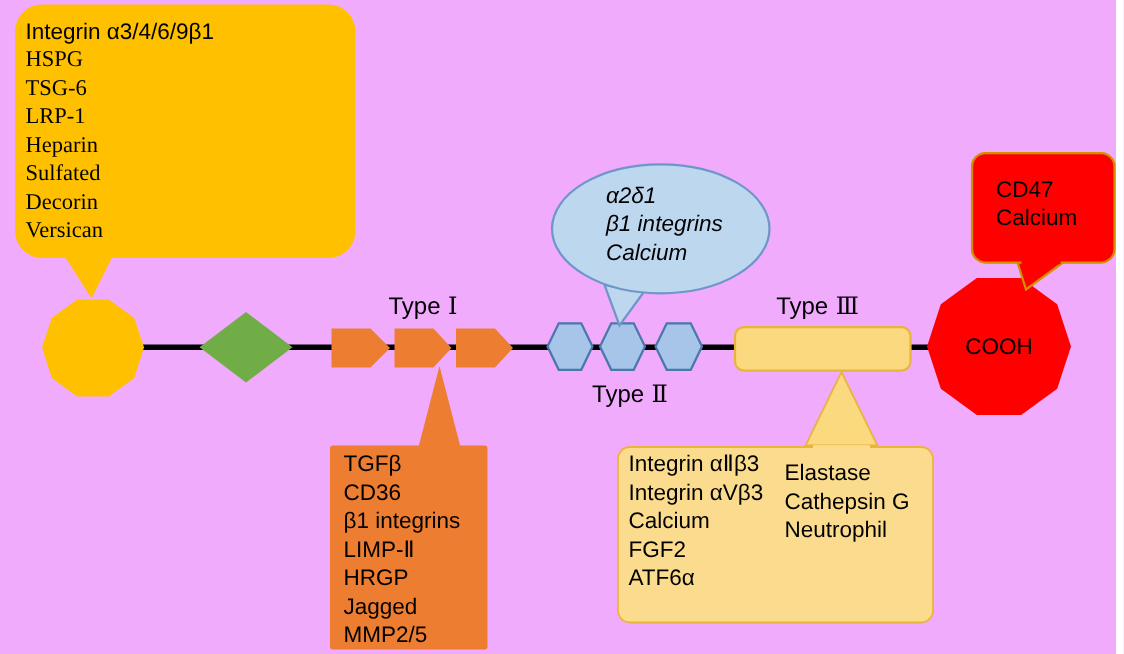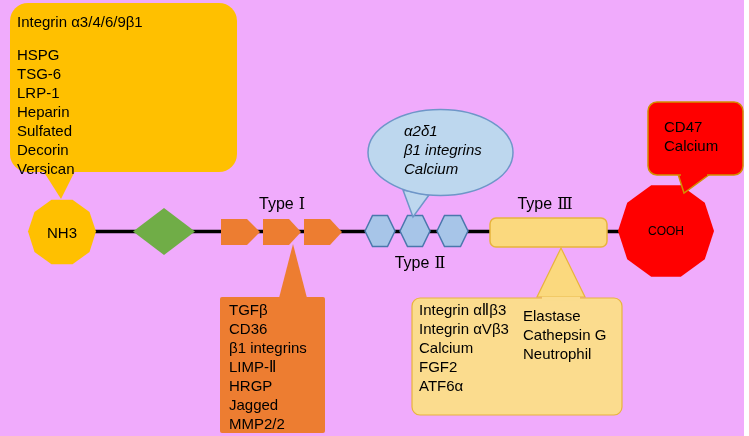--- a/index.html
+++ b/index.html
@@ -5,21 +5,21 @@
   html,body{margin:0;padding:0;background:#fff;}
   .canvas{
     position:relative;width:744px;height:436px;background:#f0abfc;overflow:hidden;
     font-family:"Liberation Sans","DejaVu Sans",sans-serif;color:#000;
   }
   .canvas svg{position:absolute;left:0;top:0;}
   .txt{position:absolute;font-size:15px;line-height:19px;white-space:pre-line;}
   .center{text-align:center;}
   .label{font-size:16px;}
   .numeral{font-family:"DejaVu Serif","Liberation Serif",serif;margin-left:5px;}
-  .big{font-size:12px;}
+  .big{font-size:15px;}
 </style>
 </head>
 <body>
 
 <div class="canvas">
 
   <svg width="749" height="436" viewBox="0 0 749 436">
 
     <line x1="62" y1="231.5" x2="666" y2="231.5" stroke-width="3.6" stroke="#000000"></line>
 
@@ -51,39 +51,38 @@
     <polygon points="537,297 585,297 561,248" stroke-width="1.2" fill="#FBD97E" stroke="#E8B43C"></polygon>
     <rect x="412" y="298" width="210" height="117" rx="8" stroke-width="1.2" fill="#FBDC8E" stroke="#E8B43C"></rect>
     <rect x="542" y="296.8" width="38" height="3.4" fill="#FBDC8E"></rect>
 
     <polygon points="678,174 710,174 684,193" stroke-width="1.5" fill="#FF0000" stroke="#D29000"></polygon>
     <rect x="648" y="102" width="95" height="73" rx="9" stroke-width="1.5" fill="#FF0000" stroke="#D29000"></rect>
     <rect x="681" y="172.6" width="26" height="3.5" fill="#FF0000"></rect>
   </svg>
 
   <div class="txt" style="left:17px;top:12px;width:215px;">Integrin α3/4/6/9β1</div>
-  <div class="txt" style="left:17px;top:45px;width:130px;">HSPG
+  <div class="txt" style="left:17px;top:31px;width:130px;font-family:Liberation Serif, serif;">HSPG
 TSG-6
 LRP-1
 Heparin
 Sulfated
 Decorin
 Versican</div>
 
-  <div class="txt center" style="left:27px;top:223px;width:70px;">NH3</div>
 
   <div class="txt center label" style="left:232px;top:194px;width:100px;"><span>Type</span><span class="numeral">Ⅰ</span></div>
 
   <div class="txt" style="left:229px;top:300px;width:95px;">TGFβ
 CD36
 β1 integrins
 LIMP-Ⅱ
 HRGP
 Jagged
-MMP2/2</div>
+MMP2/5</div>
 
   <div class="txt" style="left:404px;top:121px;width:110px;font-style:italic;">α2δ1
 β1 integrins
 Calcium</div>
 
   <div class="txt center label" style="left:495px;top:194px;width:100px;"><span>Type</span><span class="numeral">Ⅲ</span></div>
 
   <div class="txt center label" style="left:370px;top:253px;width:100px;"><span>Type</span><span class="numeral">Ⅱ</span></div>
 
   <div class="txt" style="left:419px;top:300px;width:102px;">Integrin αⅡβ3

